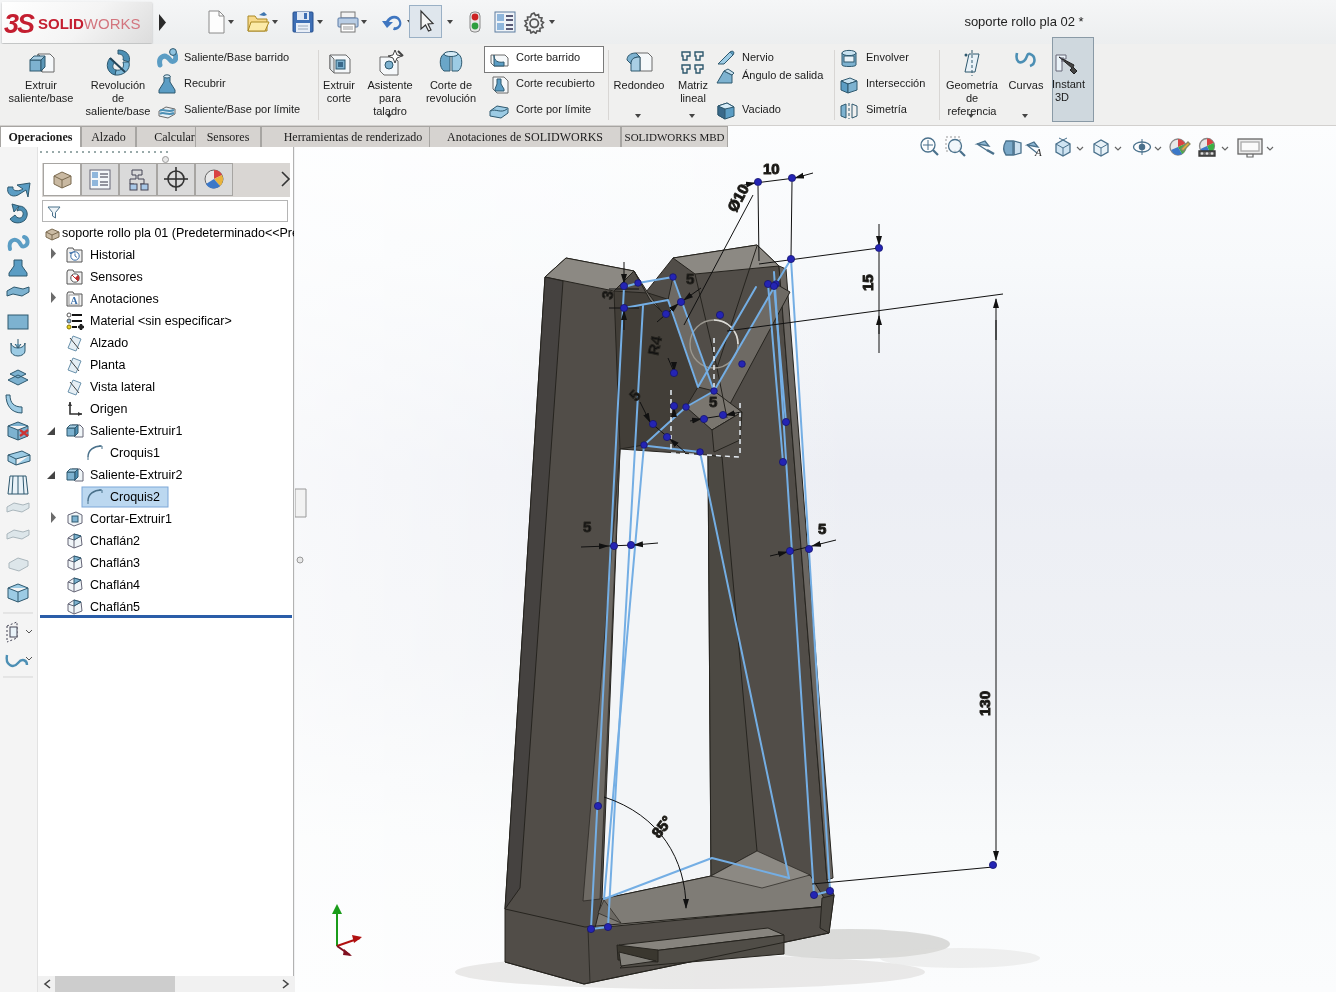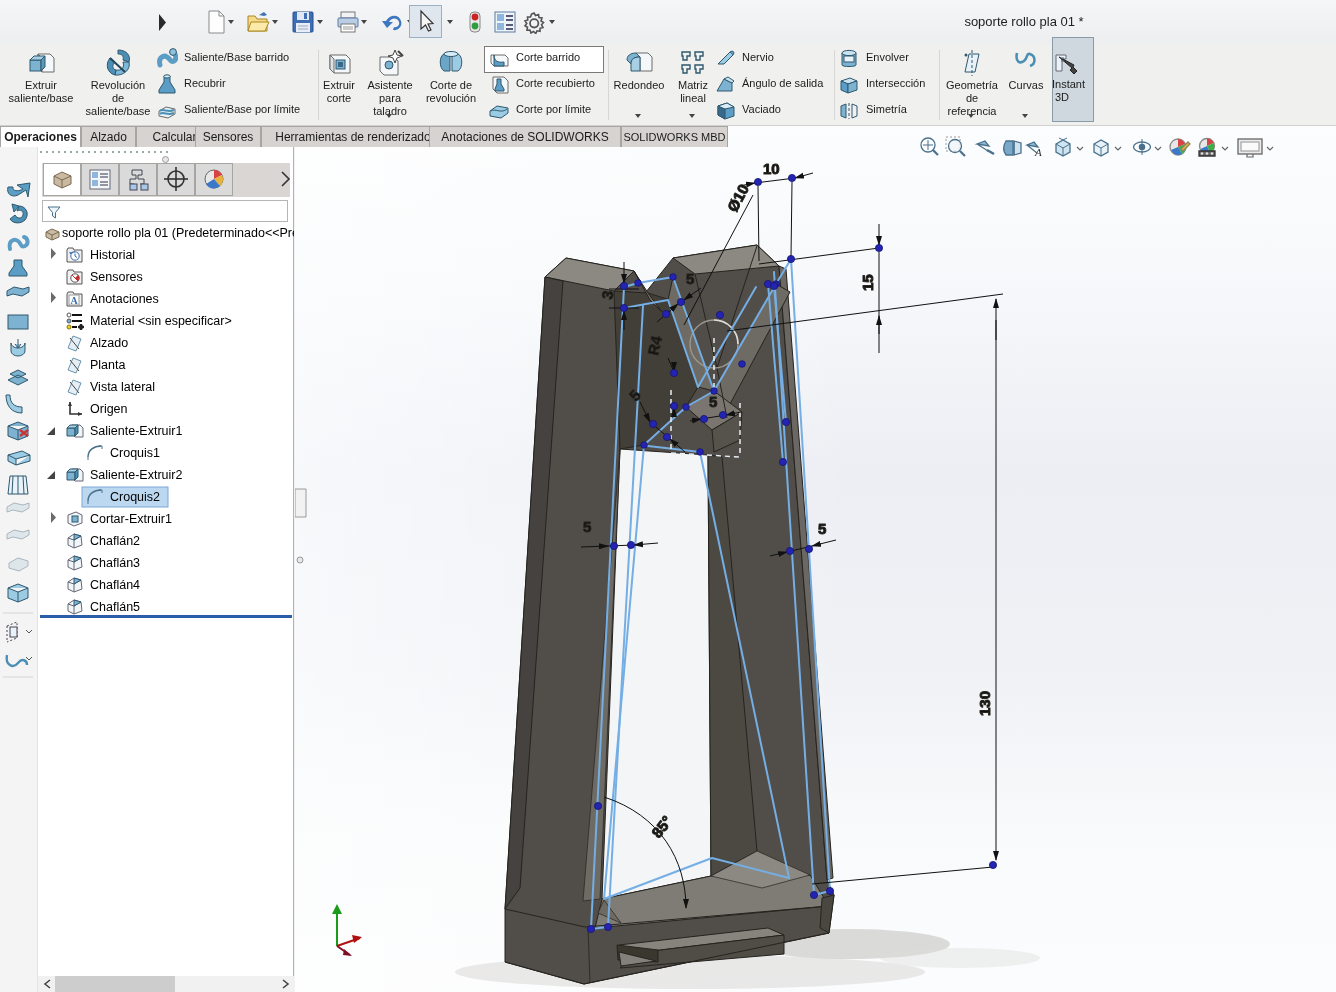--- a/index.html
+++ b/index.html
@@ -17,41 +17,47 @@
 
 #ribbon { position:absolute; left:0; top:44px; width:1336px; height:82px; background:#f0f0ef; border-bottom:1px solid #d2d0ce; }
 .rsep { position:absolute; top:6px; width:1px; height:70px; background:#d8d6d4; }
 .rbig { position:absolute; top:0; text-align:center; font-size:11px; color:#1b1b1b; line-height:13px; }
 .rbig .ric { display:block; margin:4px auto 1px auto; }
 .rsm { position:absolute; font-size:11px; color:#1b1b1b; height:24px; line-height:24px; white-space:nowrap; }
 .rsm svg { vertical-align:middle; margin-right:6px; }
 .rddn { position:absolute; width:7px; height:5px; }
 .rddn:after { content:""; position:absolute; border-left:3.5px solid transparent; border-right:3.5px solid transparent; border-top:4px solid #444; }
 
-#tabbar { position:absolute; left:0; top:126px; width:728px; height:21px; background:#f0f0ef; z-index:3; }
+#tabbar { position:absolute; left:0; top:126px; width:728px; height:21px; background:#f0f0ef; z-index:3;font-family:Liberation Serif, serif; }
 .tab { position:absolute; top:0; height:21px; background:#d6d3d0; border:1px solid #a7a5a2; border-bottom:none; font-size:12px; color:#1b1b1b; text-align:center; line-height:20px; white-space:nowrap; overflow:hidden; }
 .tab.active { background:#ffffff; font-weight:bold; }
 
 #lstrip { z-index:3; position:absolute; left:0; top:147px; width:38px; height:845px; background:#f4f4f4; border-right:1px solid #e2e2e2; }
 
 #fmpanel { z-index:3; position:absolute; left:38px; top:147px; width:256px; height:845px; background:#ffffff; border-right:1px solid #b2b2b2; }
 .ftab { position:absolute; top:16px; width:38px; height:33px; background:#dadada; border:1px solid #a7a5a2; }
 .ftab.active { background:#ffffff; }
 #filterbox { position:absolute; left:4px; top:53px; width:246px; height:22px; border:1px solid #b5b5b5; background:#fff; }
 #rollback { position:absolute; left:2px; top:468px; width:252px; height:3px; background:#2a5da8; }
 
 #hscroll { z-index:3; position:absolute; left:38px; top:976px; width:257px; height:16px; background:#f1f1f1; }
 #hthumb { position:absolute; left:17px; top:0; width:120px; height:16px; background:#cdcdcd; }
 
 #viewport { z-index:1; position:absolute; left:295px; top:126px; width:1041px; height:866px; }
 </style>
 </head>
 <body>
 <div id="app">
   <div id="titlebar">
+    <div id="swlogo">
+      <svg width="150" height="41" viewBox="0 0 150 41">
+        <text x="2" y="31" font-size="27" font-weight="bold" font-style="italic" fill="#c41e30" font-family="Liberation Sans" letter-spacing="-2">3S</text>
+        <text x="36" y="27" font-size="15" font-weight="bold" fill="#c41e30" font-family="Liberation Sans">SOLID<tspan font-weight="normal" fill="#d3757e">WORKS</tspan></text>
+      </svg>
+    </div>
     <svg class="abs" width="12" height="22" style="left:156px;top:12px">
         <path d="M3 2 L10 10.5 L3 19 Z" fill="#2a2a2a"></path>
       </svg>
 
     <svg class="qi" style="left:204px">
         <path d="M5 1 L15 1 L20 6 L20 23 L5 23 Z" fill="#fdfdfd" stroke="#8a8a8a"></path>
         <path d="M15 1 L15 6 L20 6" fill="none" stroke="#8a8a8a"></path>
       </svg>
     <div class="dd" style="left:228px"></div>
 
@@ -106,21 +112,21 @@
         <line x1="13" y1="10" x2="20" y2="10" stroke="#335" stroke-width="1.6"></line>
         <line x1="13" y1="15" x2="20" y2="15" stroke="#335" stroke-width="1.6"></line>
         <line x1="13" y1="19" x2="20" y2="19" stroke="#335" stroke-width="1.6"></line>
       </svg>
 
     <svg class="qi" style="left:522px" viewBox="0 0 24 24">
         <path d="M12 3 L13.5 5.5 L16.5 4.5 L17 7.5 L20 8 L19 11 L21.5 12.5 L19.5 14.8 L21 17.5 L18 18.3 L18 21.3 L15 20.8 L13.8 23.5 L11.5 21.5 L9 23 L8 20 L5 20.2 L5.5 17.2 L3 15.8 L4.8 13.5 L3 11 L5.8 10 L5.5 7 L8.5 7 L9.5 4.2 Z" fill="none" stroke="#555" stroke-width="1.6"></path>
         <circle cx="12.2" cy="13.3" r="4.2" fill="none" stroke="#555" stroke-width="1.8"></circle>
       </svg>
     <div class="dd" style="left:549px"></div>
-    <div id="title-text">soporte rollo pla 01 *</div>
+    <div id="title-text">soporte rollo pla 02 *</div>
   </div>
   <div id="ribbon">
 
     <div class="rbig" style="left:2px;width:78px">
       <svg class="ric" width="30" height="30">
           <path d="M12 6 L24 6 L28 10 L28 24 L16 24 L12 20 Z" fill="#f5f8fa" stroke="#6b6b6b"></path>
           <path d="M12 6 L16 10 L16 24 L12 20 Z" fill="#dde4e8" stroke="#6b6b6b"></path>
           <rect x="4" y="12" width="11" height="11" fill="#7db2d0" stroke="#2e586e"></rect>
           <path d="M4 12 L8 8 L19 8 L15 12 Z" fill="#a9cfe4" stroke="#2e586e"></path>
           <path d="M15 12 L19 8 L19 19 L15 23 Z" fill="#5b97b8" stroke="#2e586e"></path>
@@ -210,21 +216,21 @@
           <path d="M4 17 h8 v4 h-3 v4 h-4 v-4 h-1 z" fill="none" stroke="#2e586e" stroke-width="1.4"></path>
           <path d="M17 17 h8 v4 h-3 v4 h-4 v-4 h-1 z" fill="none" stroke="#2e586e" stroke-width="1.4"></path>
         </svg>
       Matriz<br>lineal
     </div>
     <div class="rddn" style="left:689px;top:70px"></div>
     <div class="rsm" style="left:714px;top:1px"><svg width="22" height="22">
           <path d="M4 17 L16 5 L19 8 L10 17 Z" fill="#9ccbe4" stroke="#2e586e"></path>
           <path d="M16 5 C19 3 21 5 19 8" fill="#5b9dc4" stroke="#2e586e"></path>
         </svg>Nervio</div>
-    <div class="rsm" style="left:714px;top:27px"><svg width="22" height="22">
+    <div class="rsm" style="left:714px;top:19px"><svg width="22" height="22">
           <path d="M3 18 L10 6 L18 10 L18 18 Z" fill="#7db2d0" stroke="#2e586e"></path>
           <path d="M10 6 L14 4 L20 8 L18 10 Z" fill="#c8e2f0" stroke="#2e586e"></path>
         </svg>Ángulo de salida</div>
     <div class="rsm" style="left:714px;top:53px"><svg width="22" height="22">
           <path d="M4 7 L13 4 L20 8 L20 17 L11 20 L4 16 Z" fill="#5b9dc4" stroke="#2e586e"></path>
           <path d="M4 7 L11 10 L11 20 L4 16 Z" fill="#39698a" stroke="#2e586e"></path>
           <path d="M4 7 L13 4 L20 8 L11 10 Z" fill="#d7ecf7" stroke="#2e586e"></path>
         </svg>Vaciado</div>
     <div class="rsep" style="left:834px"></div>
 

